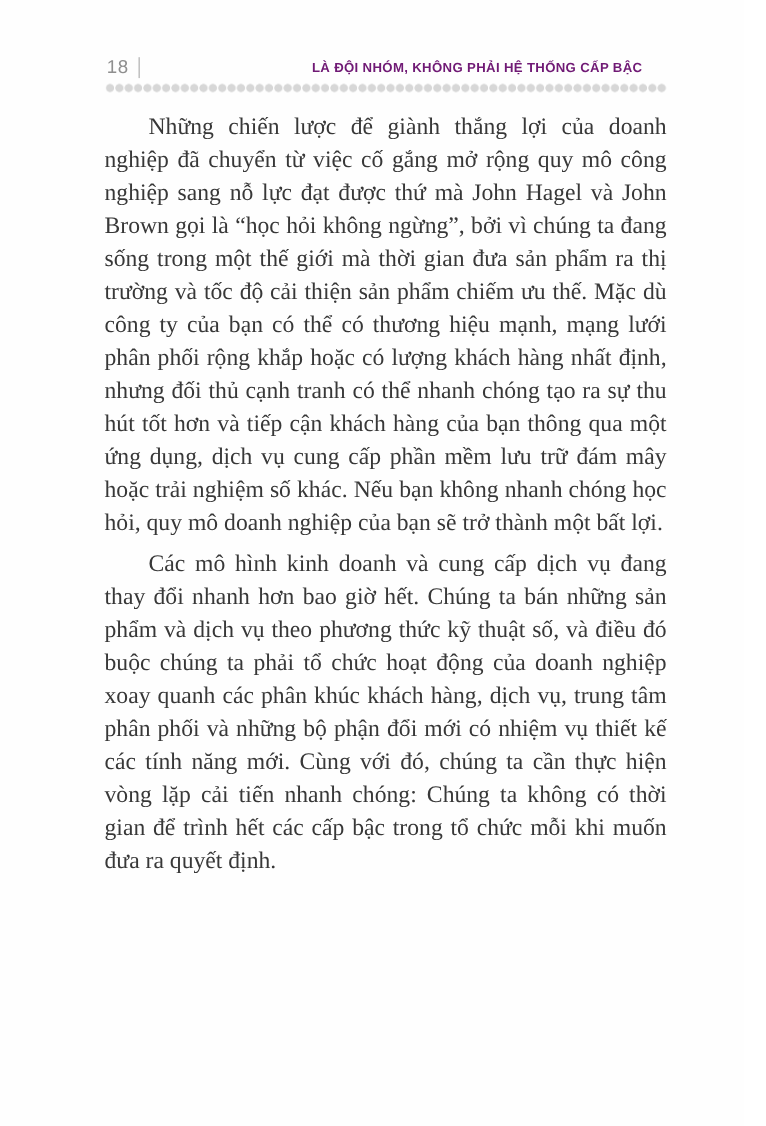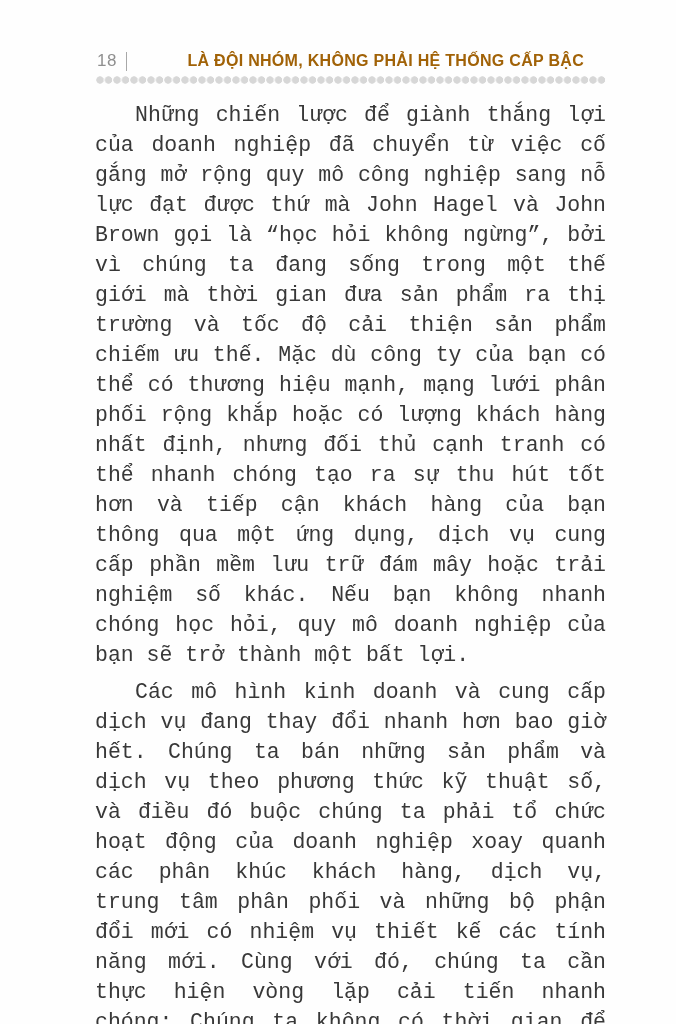--- a/index.html
+++ b/index.html
@@ -37,24 +37,24 @@
     letter-spacing: 0.5px;
     color: #8f8f8f;
   }
   .header-sep {
     display: inline-block;
     width: 1.5px;
     height: 19px;
     background: #a8a8a8;
   }
   .running-title {
-    font-size: 16px;
+    font-size: 12px;
     font-weight: 700;
     letter-spacing: 0.3px;
-    color: #a16207;
+    color: #701a75;
     white-space: nowrap;
   }
   .dotted-divider {
     position: absolute;
     top: 76px;
     left: 96px;
     width: 510px;
     height: 8px;
     background-image: radial-gradient(circle at 4px 4px, #d7d7d7 3.4px, rgba(215,215,215,0) 4px);
     background-size: 8.5px 8px;
@@ -66,21 +66,20 @@
     left: 95px;
     width: 511px;
     color: #383838;
     font-size: 21.5px;
     line-height: 30px;
     text-align: justify;
   }
   .body-text p {
     margin: 0 0 7px 0;
     text-indent: 40px;
-    font-family: Liberation Mono, monospace;
   }
 </style>
 </head>
 <body>
 
 <div class="page">
 
   <div class="header">
     <div class="header-left">
       <span class="page-number">18</span>

